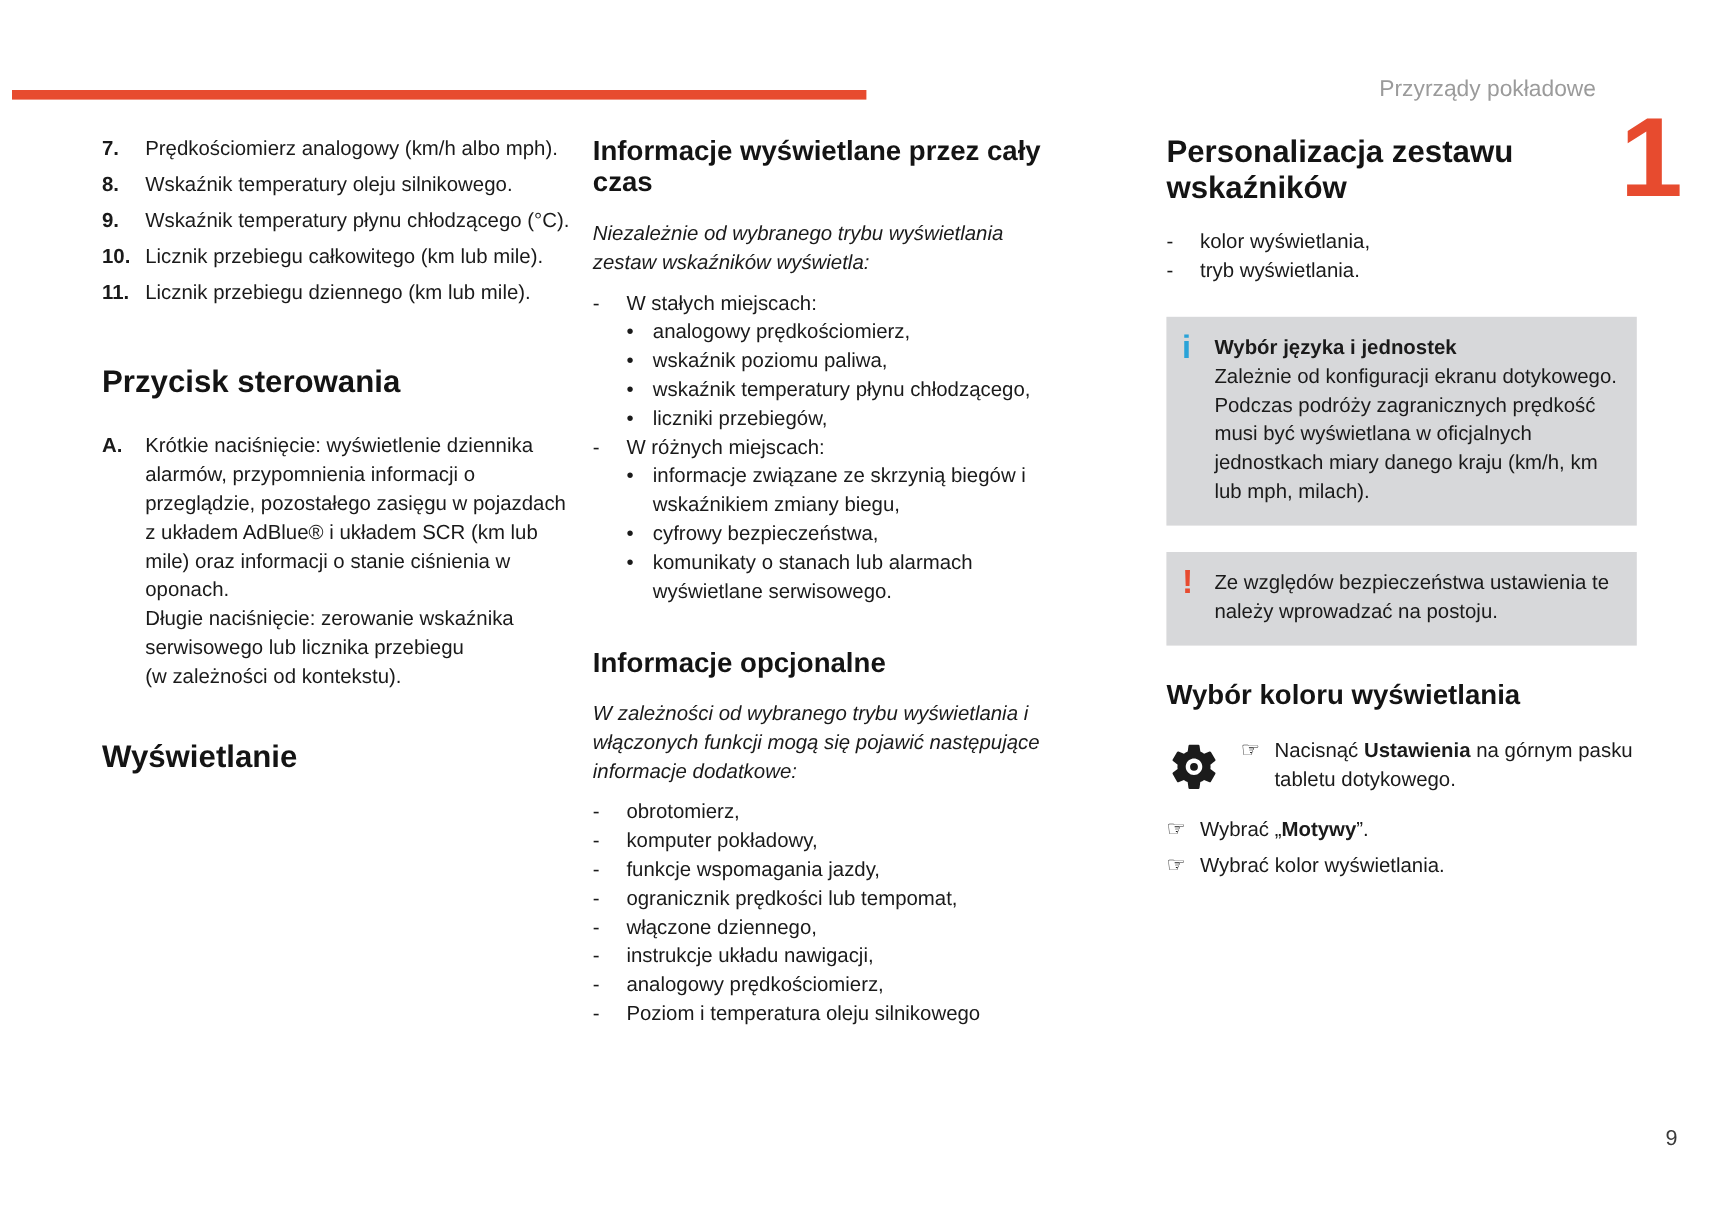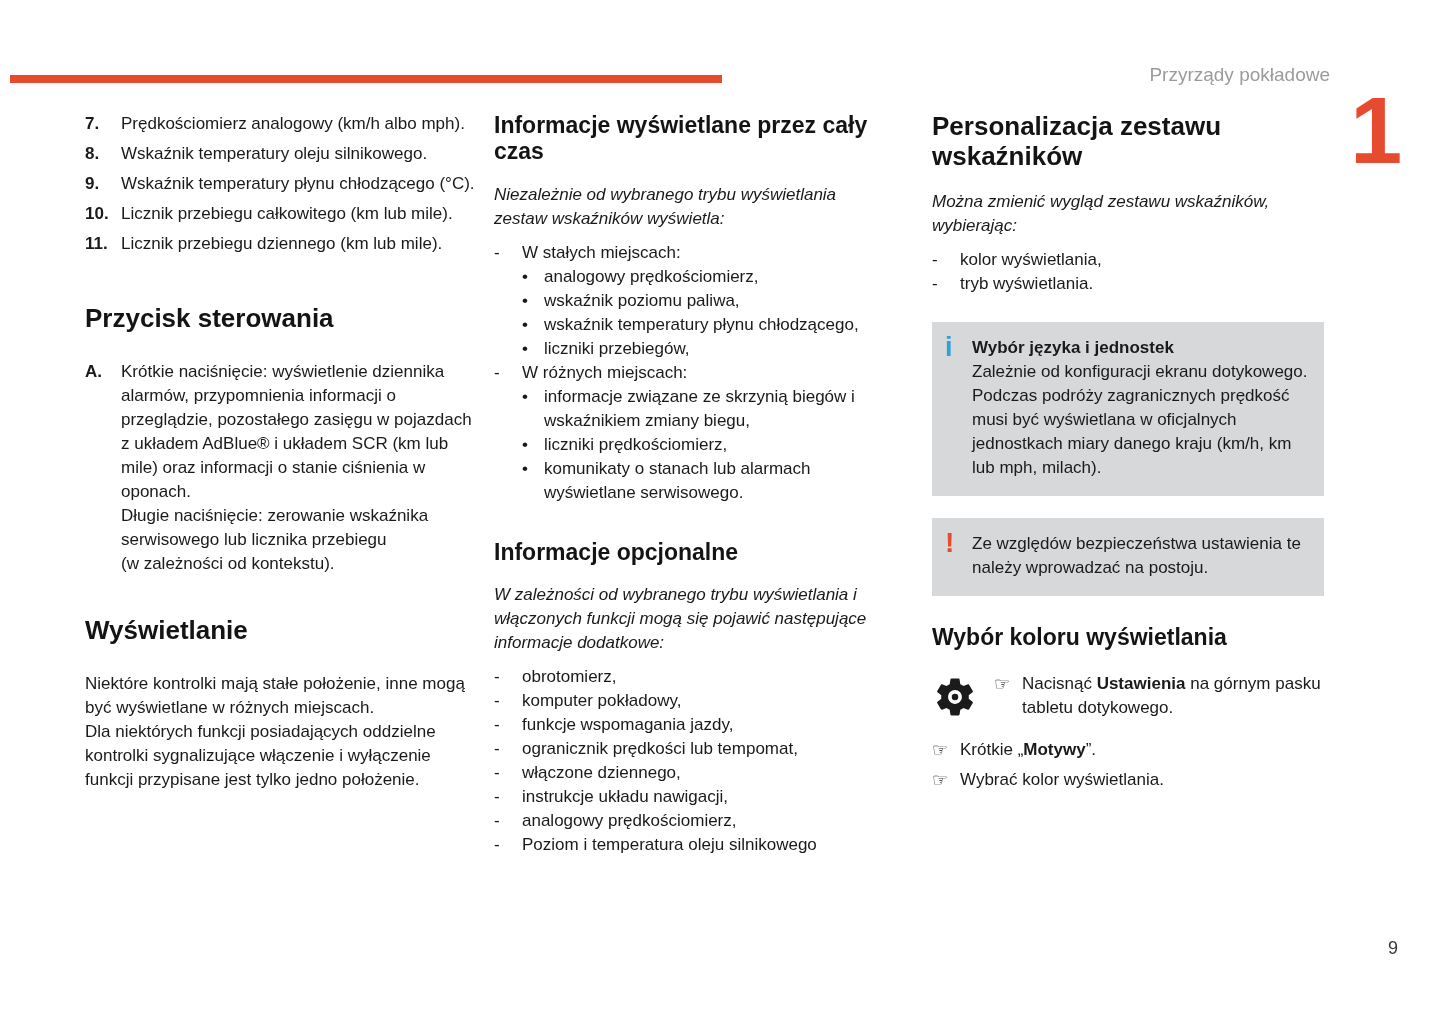--- a/index.html
+++ b/index.html
@@ -13,21 +13,21 @@
   .page { position:absolute; inset:0; background:#ffffff; }
 
   .accent-bar { position:absolute; left:10px; top:75px; width:712px; height:8px; background:#e74b2f; }
   .header-title { position:absolute; top:64px; left:938px; width:392px; text-align:right; font-size:19px; color:#9b9b9b; }
   .chapter-num { position:absolute; left:1350px; top:84px; font-size:94px; line-height:1; font-weight:700; color:#e74b2f; }
   .page-num { position:absolute; left:1368px; top:938px; width:30px; text-align:right; font-size:18px; color:#3a3a3a; }
 
   .col { position:absolute; top:112px; font-size:17px; line-height:24px; }
   .col1 { left:85px;  width:390px; }
   .col2 { left:494px; width:392px; }
-  .col3 { left:932px; width:392px; }
+  .col3 { left:972px; width:392px; }
 
   .h-large { font-size:26px; line-height:1.15; font-weight:700; color:#141414; }
   .h-med   { font-size:23px; line-height:1.15; font-weight:700; color:#141414; }
   .mb18 { margin-bottom:18px; }
   .mb10 { margin-bottom:10px;font-style:italic; }
   .h-control { margin-top:48px; margin-bottom:26px; }
   .h-display { margin-top:40px; margin-bottom:26px; }
   .h-opt { margin-top:34px; margin-bottom:18px; }
   .h-color { margin-top:28px; margin-bottom:16px; }
 
@@ -93,22 +93,20 @@
     <h2 class="h-large h-control">Przycisk sterowania</h2>
 
     <div class="num-item">
       <span class="num">A.</span>
       <span class="itext pre-line">Krótkie naciśnięcie: wyświetlenie dziennika alarmów, przypomnienia informacji o przeglądzie, pozostałego zasięgu w pojazdach z układem AdBlue® i układem SCR (km lub mile) oraz informacji o stanie ciśnienia w oponach.
 Długie naciśnięcie: zerowanie wskaźnika serwisowego lub licznika przebiegu
 (w zależności od kontekstu).</span>
     </div>
 
     <h2 class="h-large h-display">Wyświetlanie</h2>
-    <p class="pre-line">Niektóre kontrolki mają stałe położenie, inne mogą być wyświetlane w różnych miejscach.
-Dla niektórych funkcji posiadających oddzielne kontrolki sygnalizujące włączenie i wyłączenie funkcji przypisane jest tylko jedno położenie.</p>
   </div>
 
   <div class="col col2">
     <h2 class="h-med mb18">Informacje wyświetlane przez cały czas</h2>
     <p class="mb10">Niezależnie od wybranego trybu wyświetlania zestaw wskaźników wyświetla:</p>
 
     <div class="dash-item">
       <span class="marker">-</span>
       <span class="itext">W stałych miejscach:</span>
     </div>
@@ -131,21 +129,21 @@
     <div class="dash-item">
       <span class="marker">-</span>
       <span class="itext">W różnych miejscach:</span>
     </div>
     <div class="bullet-item">
       <span class="bullet">•</span>
       <span class="itext">informacje związane ze skrzynią biegów i wskaźnikiem zmiany biegu,</span>
     </div>
     <div class="bullet-item">
       <span class="bullet">•</span>
-      <span class="itext">liczniki prędkościomierz,</span>
+      <span class="itext">cyfrowy bezpieczeństwa,</span>
     </div>
     <div class="bullet-item">
       <span class="bullet">•</span>
       <span class="itext">komunikaty o stanach lub alarmach wyświetlane serwisowego.</span>
     </div>
 
     <h2 class="h-med h-opt">Informacje opcjonalne</h2>
     <p class="mb10">W zależności od wybranego trybu wyświetlania i włączonych funkcji mogą się pojawić następujące informacje dodatkowe:</p>
 
     <div class="dash-item">
@@ -177,21 +175,20 @@
       <span class="itext">analogowy prędkościomierz,</span>
     </div>
     <div class="dash-item">
       <span class="marker">-</span>
       <span class="itext">Poziom i temperatura oleju silnikowego</span>
     </div>
   </div>
 
   <div class="col col3">
     <h2 class="h-large mb18">Personalizacja zestawu wskaźników</h2>
-    <p class="mb10">Można zmienić wygląd zestawu wskaźników, wybierając:</p>
 
     <div class="dash-item">
       <span class="marker">-</span>
       <span class="itext">kolor wyświetlania,</span>
     </div>
     <div class="dash-item">
       <span class="marker">-</span>
       <span class="itext">tryb wyświetlania.</span>
     </div>
 
@@ -215,21 +212,21 @@
           <path fill="#1b1b1b" d="M19.14 12.94c.04-.3.06-.61.06-.94 0-.32-.02-.64-.07-.94l2.03-1.58c.18-.14.23-.41.12-.61l-1.92-3.32c-.12-.22-.37-.29-.59-.22l-2.39.96c-.5-.38-1.03-.7-1.62-.94l-.36-2.54c-.04-.24-.24-.41-.48-.41h-3.84c-.24 0-.43.17-.47.41l-.36 2.54c-.59.24-1.13.57-1.62.94l-2.39-.96c-.22-.08-.47 0-.59.22L2.74 8.87c-.12.21-.08.47.12.61l2.03 1.58c-.05.3-.09.63-.09.94s.02.64.07.94l-2.03 1.58c-.18.14-.23.41-.12.61l1.92 3.32c.12.22.37.29.59.22l2.39-.96c.5.38 1.03.7 1.62.94l.36 2.54c.05.24.24.41.48.41h3.84c.24 0 .44-.17.47-.41l.36-2.54c.59-.24 1.13-.56 1.62-.94l2.39.96c.22.08.47 0 .59-.22l1.92-3.32c.12-.22.07-.47-.12-.61l-2.01-1.58zM12 15.6c-1.98 0-3.6-1.62-3.6-3.6s1.62-3.6 3.6-3.6 3.6 1.62 3.6 3.6-1.62 3.6-3.6 3.6z"></path>
           <circle fill="#1b1b1b" cx="12" cy="12" r="1.7"></circle>
         </svg>
       </span>
       <span class="pointer">☞</span>
       <span class="step-text"><span>Nacisnąć </span><span class="b">Ustawienia</span><span> na górnym pasku tabletu dotykowego.</span></span>
     </div>
 
     <div class="step step2">
       <span class="pointer">☞</span>
-      <span class="step-text"><span>Krótkie „</span><span class="b">Motywy</span><span>”.</span></span>
+      <span class="step-text"><span>Wybrać „</span><span class="b">Motywy</span><span>”.</span></span>
     </div>
 
     <div class="step">
       <span class="pointer">☞</span>
       <span class="step-text">Wybrać kolor wyświetlania.</span>
     </div>
   </div>
 
   <div class="page-num">9</div>
 

